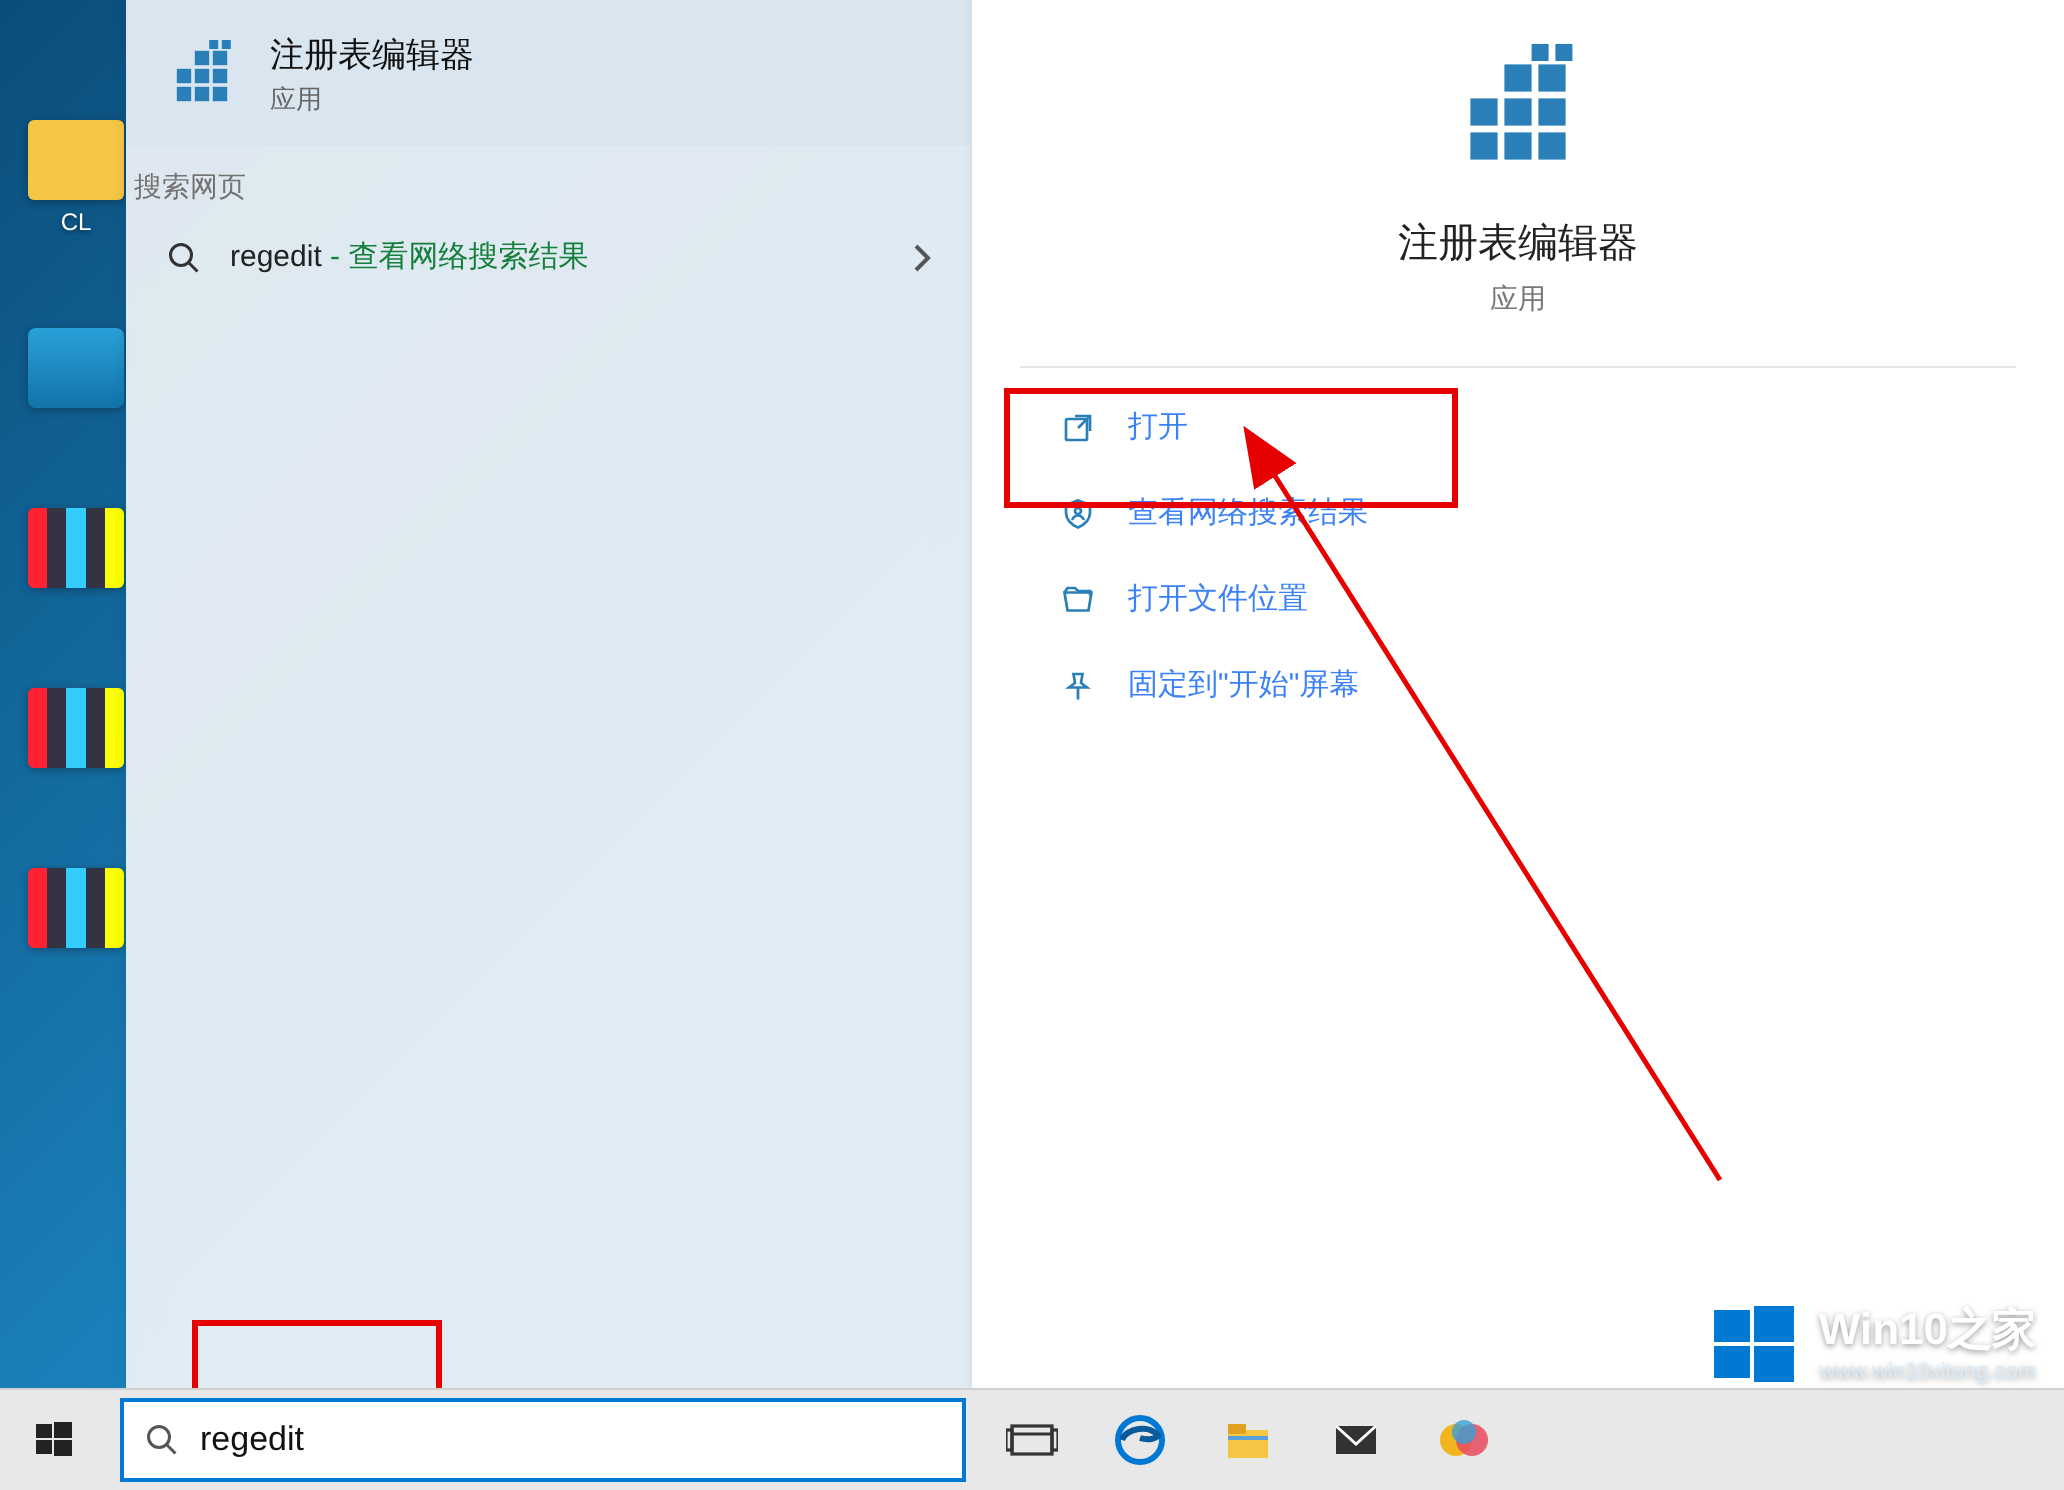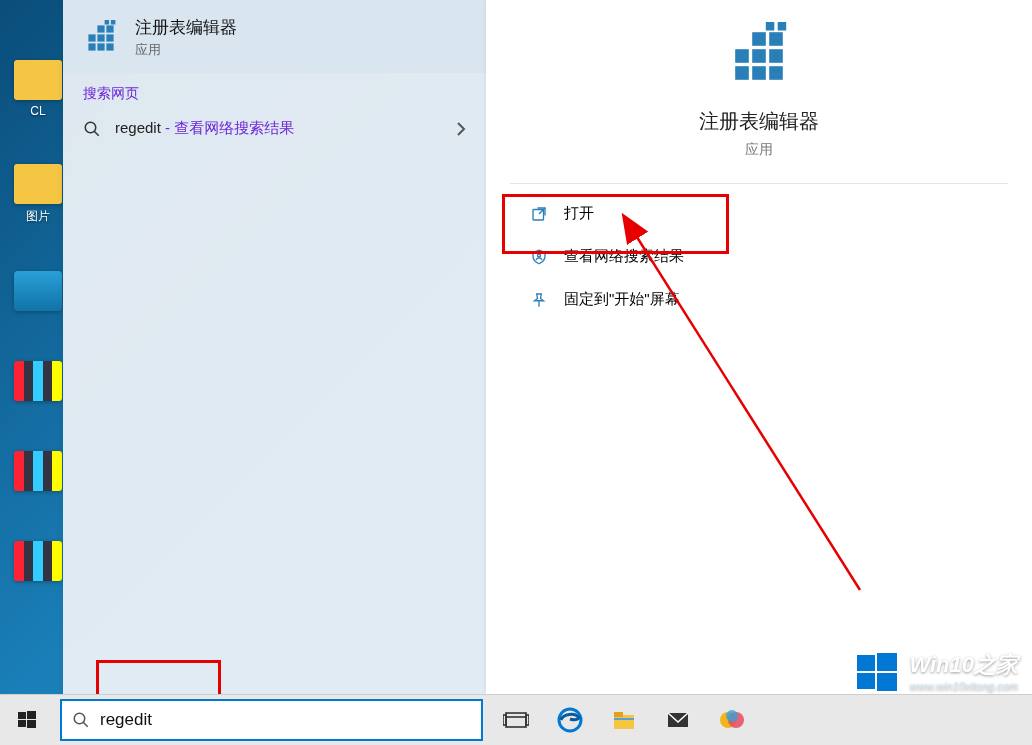--- a/index.html
+++ b/index.html
@@ -18,46 +18,46 @@
     background-color:#334; }
   .d-icon .lbl { margin-top:4px; white-space:nowrap; }
 
   
   .search-flyout { position: absolute; left: 63px; top: 0; width: 423px; height: 694px; background: rgba(235,240,245,.95); backdrop-filter: blur(8px); box-shadow: 2px 0 8px rgba(0,0,0,.15); }
   .best-match { padding: 16px 20px 14px; display: flex; gap: 16px; align-items: center; background: #d9e6f0; }
   .best-match .icon { width: 36px; height: 36px; }
   .best-match .title { font-size: 17px; color: #111; }
   .best-match .subtitle { font-size: 13px; color: #666; margin-top: 2px; }
 
-  .section-header { padding: 12px 20px 6px; font-size: 14px; color: #6d28d9; }
+  .section-header { padding: 12px 4px 6px; font-size: 14px; color: #737373; }
   .web-result { padding: 10px 20px; display: flex; align-items: center; gap: 14px; cursor: pointer; }
   .web-result .si { width: 18px; height: 18px; color: #333; }
   .web-result .txt { flex: 1; font-size: 15px; color: #222; }
-  .web-result .txt .hint { color: #6d28d9; }
+  .web-result .txt .hint { color: #15803d; }
   .web-result .chev { color: #555; }
 
   
   .detail-pane { position: absolute; left: 486px; top: 0; right: 0; height: 694px; background: #fff; box-shadow: -1px 0 4px rgba(0,0,0,.06); }
   .detail-header { display: flex; flex-direction: column; align-items: center; padding-top: 22px; }
   .detail-header .big-icon { width: 68px; height: 68px; }
   .detail-header h2 { margin-top: 18px; font-size: 20px; font-weight: 400; color: #222; }
   .detail-header .sub { font-size: 14px; color: #777; margin-top: 6px; }
   .detail-divider { margin: 24px 24px 0; height: 1px; background: #e6e6e6; }
   .actions { padding: 8px 0; }
-  .action-row { display: flex; align-items: center; gap: 16px; padding: 12px 44px; font-size: 15px; color: #000000; cursor: pointer; }
+  .action-row { display: flex; align-items: center; gap: 16px; padding: 12px 44px; font-size: 15px; color: #3b82f6; cursor: pointer; }
   .action-row .ai { width: 18px; height: 18px; color: #2b7fb8; flex-shrink: 0; }
 
   
   .annotation-box { position: absolute; border: 3px solid #e60000; background: transparent; pointer-events: none; }
   .arrow-svg { position: absolute; pointer-events: none; }
 
   
   .watermark { position: absolute; right: 14px; bottom: 52px; display: flex; align-items: center; gap: 10px; color: #fff; text-shadow: 0 1px 3px rgba(0,0,0,.4); }
   .watermark .wlogo { width: 44px; height: 44px; }
-  .watermark .wt { font-size: 22px; font-weight: 600; font-style: italic; }
+  .watermark .wt { font-size: 22px; font-weight: 600; }
   .watermark .wt small { display:block; font-size: 11px; font-weight: 400; color: #dbeaf5; text-align: right; }
 
   
   .taskbar { position: absolute; left: 0; right: 0; bottom: 0; height: 51px; background: #e8e8e8; border-top: 1px solid #cfcfcf; display: flex; align-items: stretch; }
   .start-btn { width: 54px; display:flex; align-items:center; justify-content:center; cursor:pointer; }
   .winlogo { width: 20px; height: 20px; }
   .search-box { flex: 0 0 423px; margin: 4px 6px; border: 2px solid #0078d4; background: #fff; display: flex; align-items: center; padding: 0 10px; gap: 10px; }
   .search-box .si { width: 18px; height: 18px; color: #555; }
   .search-box input { flex:1; border:none; outline:none; font-size: 17px; background:transparent; color:#111; }
   .tb-btn { width: 54px; display:flex; align-items:center; justify-content:center; cursor:pointer; }
@@ -67,24 +67,20 @@
   .regedit-svg rect { fill:#2b7fb8; }
 </style>
 </head>
 <body>
 
 <div class="desktop">
   <div class="desktop-icons">
     <div class="d-icon">
         <div class="box"></div>
         <span class="lbl">CL</span>
-      </div>
-    <div class="d-icon">
-        <div class="box"></div>
-        <span class="lbl">图片</span>
       </div>
     <div class="d-icon settings">
         <div class="box"></div>
         <span class="lbl"></span>
       </div>
     <div class="d-icon pixelated">
         <div class="box"></div>
         <span class="lbl"></span>
       </div>
     <div class="d-icon pixelated">
@@ -164,20 +160,27 @@
     <div class="action-row">
       <svg class="ai" viewBox="0 0 24 24" fill="none" stroke="currentColor" stroke-width="1.8">
           <path d="M12 3l8 3v5c0 5-3.5 8-8 10-4.5-2-8-5-8-10V6l8-3z"></path>
           <circle cx="12" cy="10" r="2"></circle>
           <path d="M8 16c1-2 3-3 4-3s3 1 4 3"></path>
         </svg>
       <span>查看网络搜索结果</span>
     </div>
     <div class="action-row">
       <svg class="ai" viewBox="0 0 24 24" fill="none" stroke="currentColor" stroke-width="1.8">
+          <path d="M3 7l2-3h5l2 2h8v3"></path>
+          <path d="M3 7h18l-2 12H5z"></path>
+        </svg>
+      <span>打开文件位置</span>
+    </div>
+    <div class="action-row">
+      <svg class="ai" viewBox="0 0 24 24" fill="none" stroke="currentColor" stroke-width="1.8">
           <path d="M9 4h6l-1 6 4 3H6l4-3-1-6z"></path>
           <line x1="12" y1="13" x2="12" y2="21"></line>
         </svg>
       <span>固定到"开始"屏幕</span>
     </div>
   </div>
 </div>
 
 <div class="annotation-box" style="left:502px; top:194px; width:227px; height:60px;"></div>
 <div class="annotation-box" style="left:96px; top:660px; width:125px; height:80px;"></div>

